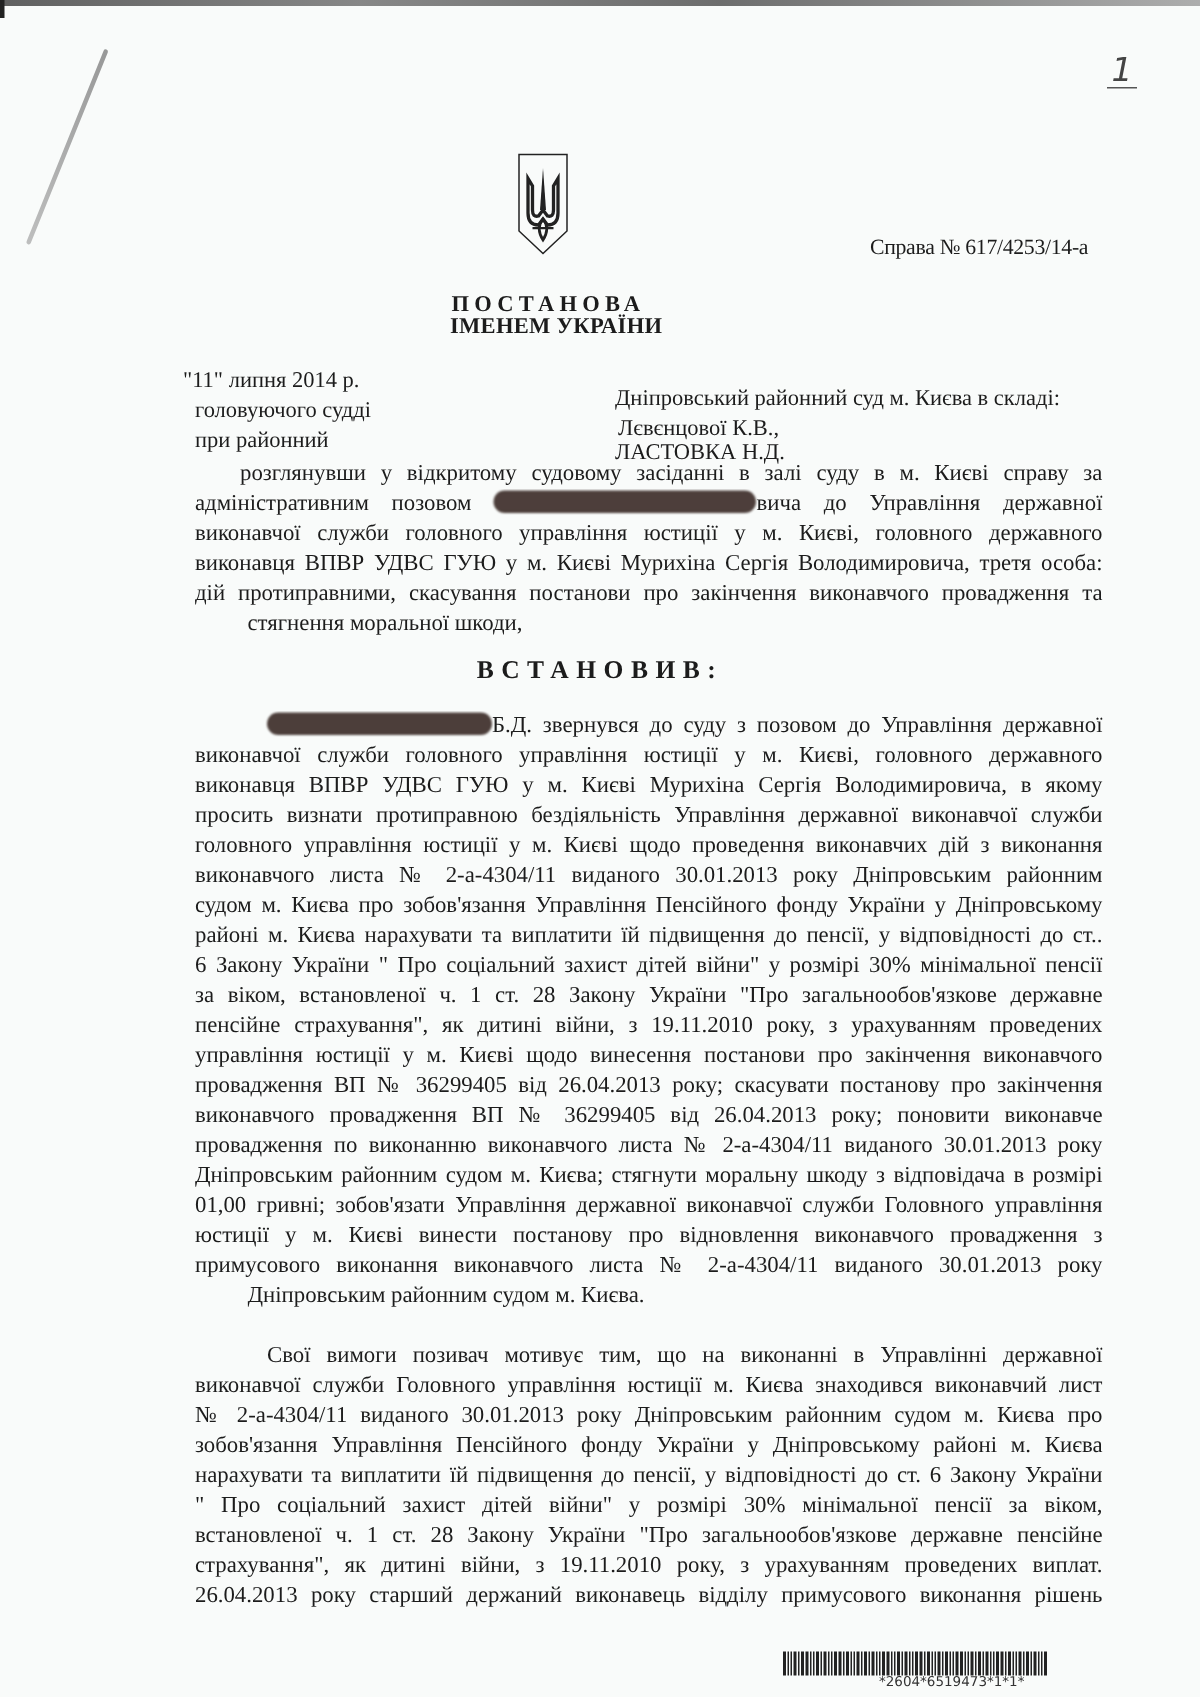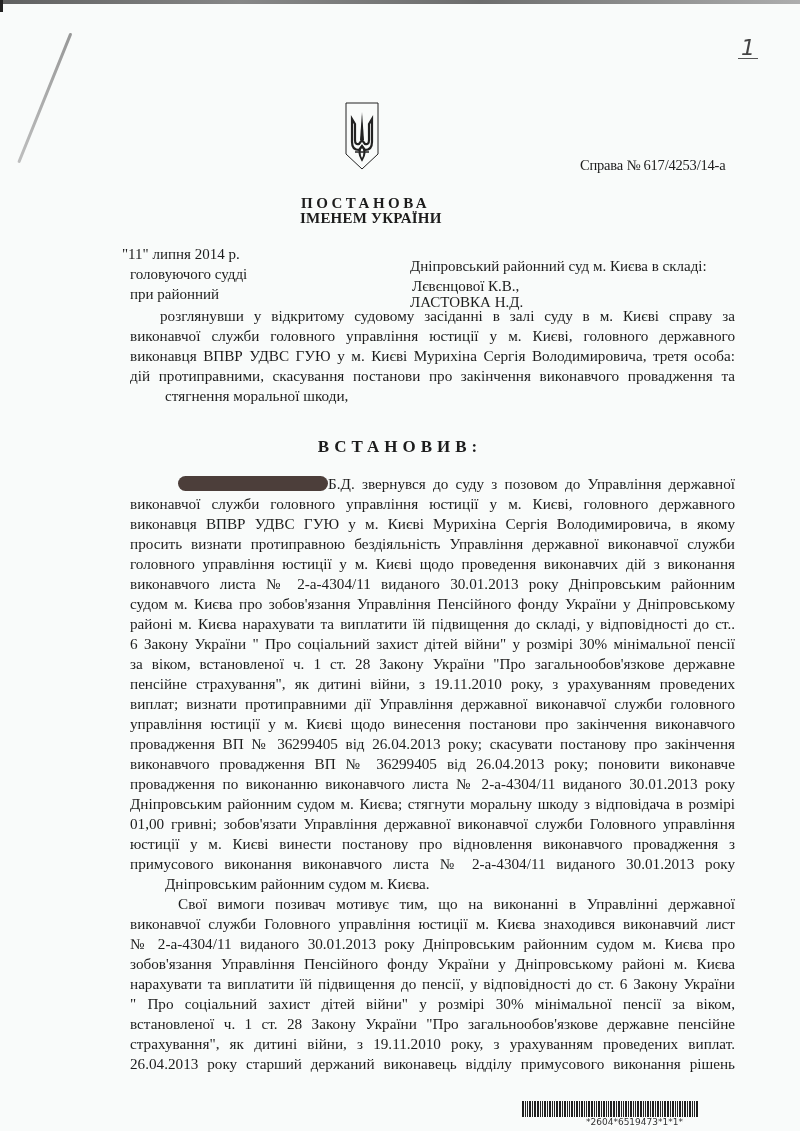--- a/index.html
+++ b/index.html
@@ -160,43 +160,46 @@
 
 <div class="meta-row" style="left:122px; top:246px;">"11" липня 2014 р.</div>
 <div class="meta-row" style="left:410px; top:246px;margin-top:12px;">Дніпровський районний суд м. Києва в складі:</div>
 <div class="meta-row" style="left:130px; top:266px;">головуючого судді</div>
 <div class="meta-row" style="left:410px; top:266px;margin-top:28px;">ЛАСТОВКА Н.Д.</div>
 <div class="meta-row" style="left:130px; top:286px;">при районний</div>
 <div class="meta-row" style="left:412px; top:278px;">Лєвєнцової К.В.,</div>
 
 <div class="line-wrap" style="top:306px;">
   <span class="ln indent">розглянувши у відкритому судовому засіданні в залі суду в м. Києві справу за</span>
+  <span class="ln" style="text-align-last:justify;">
+    <span>адміністративним позовом</span>
+    <span class="redacted" style="width:175px;"></span><span>вича до Управління державної</span>
+  </span>
   <span class="ln">виконавчої служби головного управління юстиції у м. Києві, головного державного</span>
   <span class="ln">виконавця ВПВР УДВС ГУЮ у м. Києві Мурихіна Сергія Володимировича, третя особа:</span>
   <span class="ln">дій протиправними, скасування постанови про закінчення виконавчого провадження та</span>
   <span class="ln left">стягнення моральної шкоди,</span>
 </div>
 
 <div class="heading-established">ВСТАНОВИВ:</div>
 
 <div class="line-wrap" style="top:474px;">
   <span class="ln" style="padding-left:48px;">
     <span class="redacted" style="width:150px;"></span><span>Б.Д. звернувся до суду з позовом до Управління державної</span>
   </span>
   <span class="ln">виконавчої служби головного управління юстиції у м. Києві, головного державного</span>
   <span class="ln">виконавця ВПВР УДВС ГУЮ у м. Києві Мурихіна Сергія Володимировича, в якому</span>
   <span class="ln">просить визнати протиправною бездіяльність Управління державної виконавчої служби</span>
   <span class="ln">головного управління юстиції у м. Києві щодо проведення виконавчих дій з виконання</span>
   <span class="ln">виконавчого листа № 2-а-4304/11 виданого 30.01.2013 року Дніпровським районним</span>
   <span class="ln">судом м. Києва про зобов'язання Управління Пенсійного фонду України у Дніпровському</span>
-  <span class="ln">районі м. Києва нарахувати  та виплатити їй підвищення до складі, у відповідності до ст..</span>
+  <span class="ln">районі м. Києва нарахувати  та виплатити їй підвищення до пенсії, у відповідності до ст..</span>
   <span class="ln">6 Закону України " Про соціальний захист дітей війни" у розмірі 30% мінімальної пенсії</span>
   <span class="ln">за віком, встановленої ч. 1 ст. 28 Закону України "Про загальнообов'язкове державне</span>
   <span class="ln">пенсійне  страхування", як дитині війни, з 19.11.2010 року, з урахуванням проведених</span>
-  <span class="ln">виплат; визнати протиправними дії Управління державної виконавчої служби головного</span>
   <span class="ln">управління юстиції у м. Києві щодо винесення постанови про закінчення виконавчого</span>
   <span class="ln">провадження ВП № 36299405 від 26.04.2013 року; скасувати постанову про закінчення</span>
   <span class="ln">виконавчого провадження ВП № 36299405 від 26.04.2013 року; поновити виконавче</span>
   <span class="ln">провадження по виконанню виконавчого листа № 2-а-4304/11 виданого 30.01.2013 року</span>
   <span class="ln">Дніпровським районним судом м. Києва; стягнути моральну шкоду з відповідача в розмірі</span>
   <span class="ln">01,00 гривні; зобов'язати Управління державної виконавчої служби Головного управління</span>
   <span class="ln">юстиції у м. Києві винести постанову про відновлення виконавчого провадження з</span>
   <span class="ln">примусового виконання виконавчого листа № 2-а-4304/11 виданого 30.01.2013 року</span>
   <span class="ln left">Дніпровським районним судом м. Києва.</span>
 </div>

